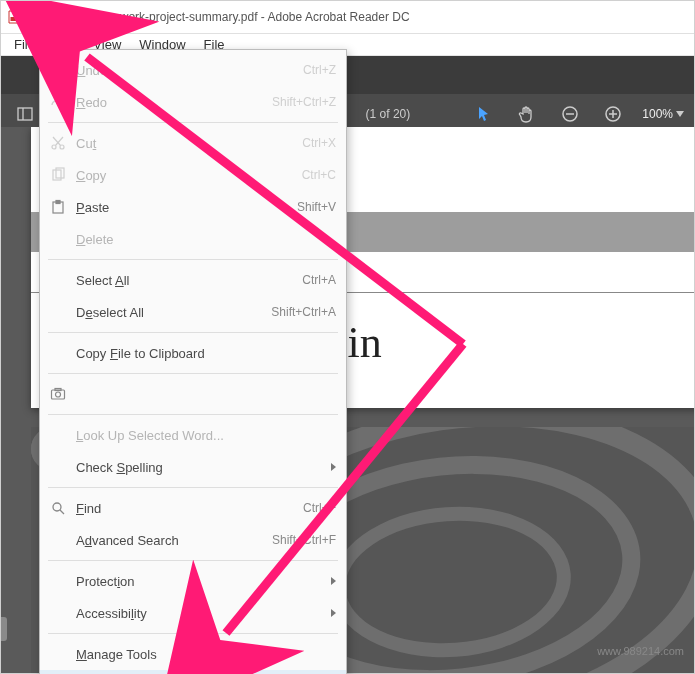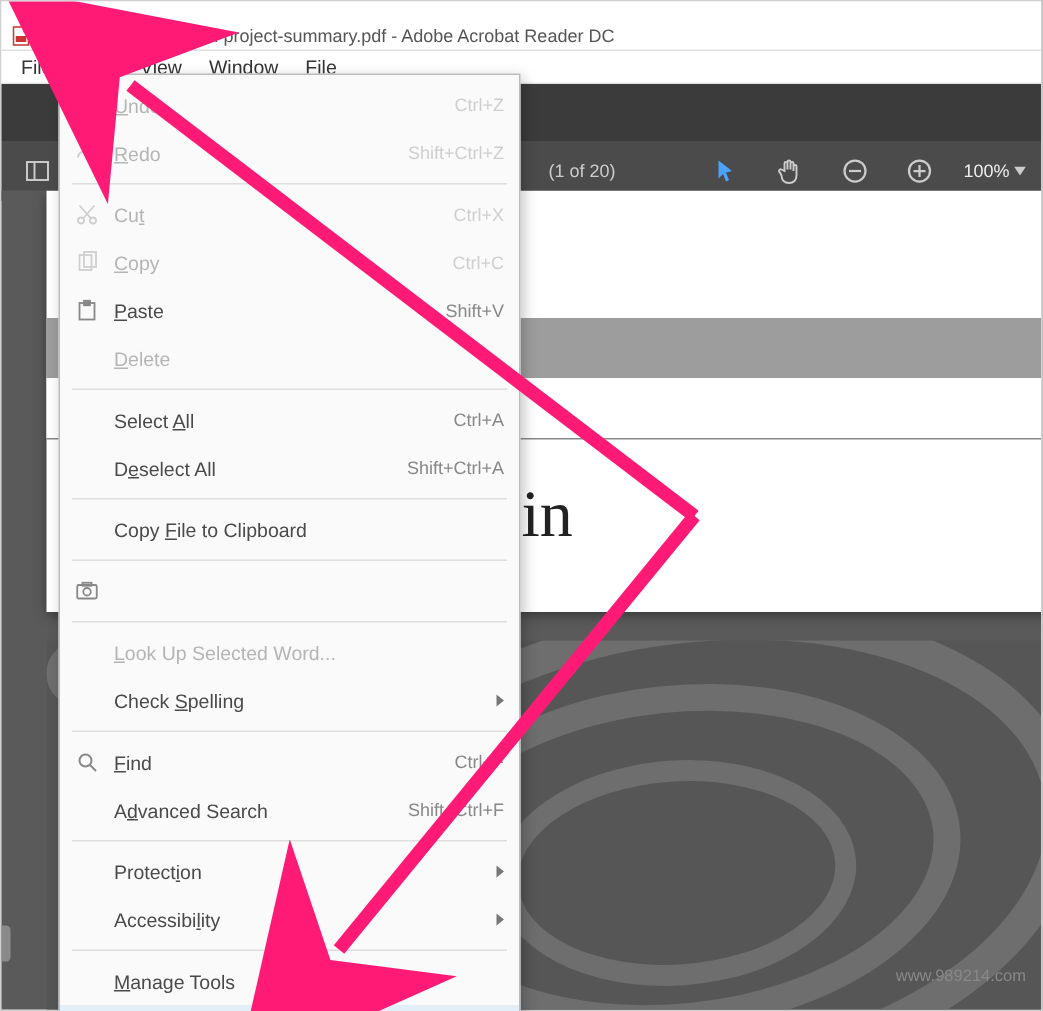--- a/index.html
+++ b/index.html
@@ -15,21 +15,21 @@
   .window {
     width: 695px;
     height: 674px;
     position: relative;
     border: 1px solid #d0d0d0;
     background: #fff;
   }
   .titlebar {
     height: 26px;
     display: flex;
-    align-items: flex-start;
+    align-items: center;
     padding: 16px 6px;
     background: #fff;
     border-bottom: 1px solid #e0e0e0;
     gap: 6px;
     color: #555;
     font-size: 12px;
   }
   .titlebar .pdf-ico { width: 14px; height: 14px; }
   .menubar {
     height: 22px;

